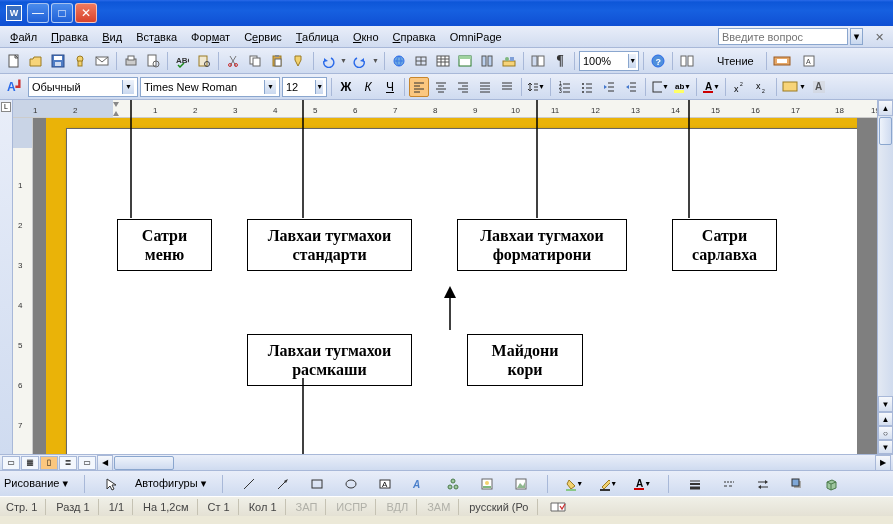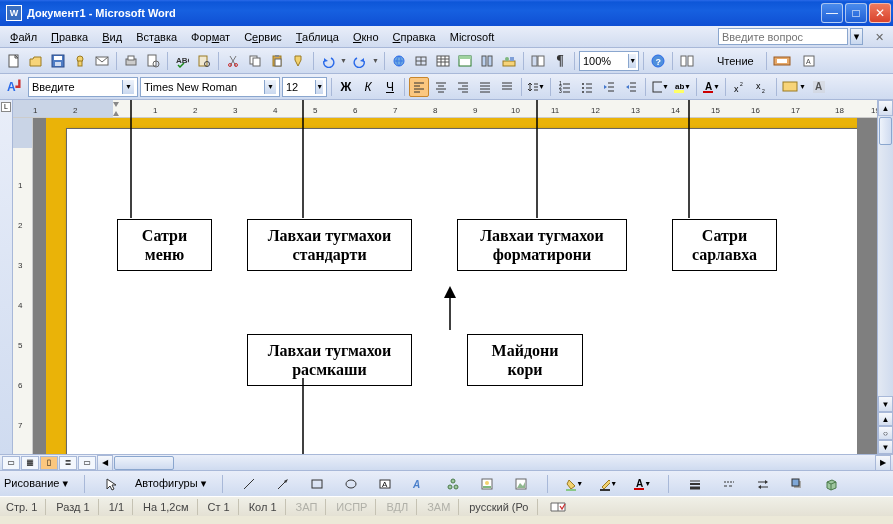--- a/index.html
+++ b/index.html
@@ -46,39 +46,38 @@
   
   .labelbox { position:absolute; background:#fff; border:1.5px solid #000; padding:6px 10px; text-align:center; font-family:'Times New Roman',serif; font-size:16px; font-weight:bold; line-height:1.2; }
   .tb-align-active{background:#fbc77f;border:1px solid #c8862c;}
   .pilcrow{font-weight:bold;}
 </style>
 </head>
 <body>
 
 <div class="titlebar">
   <div class="logo">W</div>
-  <div class="title">Документ1 - Microsoft Word</div>
   <div class="winbtns">
     <div class="winbtn min">—</div>
     <div class="winbtn max">□</div>
     <div class="winbtn close">✕</div>
   </div>
 </div>
 
 <div class="menubar">
   <div class="menu-item"><u>Ф</u><span>айл</span></div>
   <div class="menu-item"><u>П</u><span>равка</span></div>
   <div class="menu-item"><u>В</u><span>ид</span></div>
   <div class="menu-item">Вст<u>а</u>вка</div>
   <div class="menu-item">Фор<u>м</u>ат</div>
   <div class="menu-item">С<u>е</u>рвис</div>
   <div class="menu-item"><u>Т</u>аблица</div>
   <div class="menu-item"><u>О</u>кно</div>
   <div class="menu-item"><u>С</u>правка</div>
-  <div class="menu-item">Microsoft</div>
+  <div class="menu-item">OmniPage</div>
   <div class="mnu-right">
     <input class="help-input" placeholder="Введите вопрос" style="">
     <div class="dropbtn">▾</div>
     <div style="width:8px;"></div>
     <div style="width:14px;height:14px;color:#666;">✕</div>
   </div>
 </div>
 
 <div class="toolbar">
   <div class="tb-btn">
@@ -262,21 +261,21 @@
       </svg>
     </div>
 </div>
 
 <div class="toolbar">
   <div class="tb-btn" style="width:22px;color:#2a6ae9;font-size:12px;font-weight:bold;display:flex;align-items:center;">
       <span>A</span>
       <span style="font-size:12px;color:#c33;">┛</span>
     </div>
   <div class="combo style">
-      <span>Введите</span>
+      <span>Обычный</span>
       <div class="drop" style="margin-left:auto;">▼</div>
     </div>
   <div class="combo font">
       <span>Times New Roman</span>
       <div class="drop" style="margin-left:auto;">▼</div>
     </div>
   <div class="combo size">
       <span>12</span>
       <div class="drop" style="margin-left:auto;">▼</div>
     </div>

